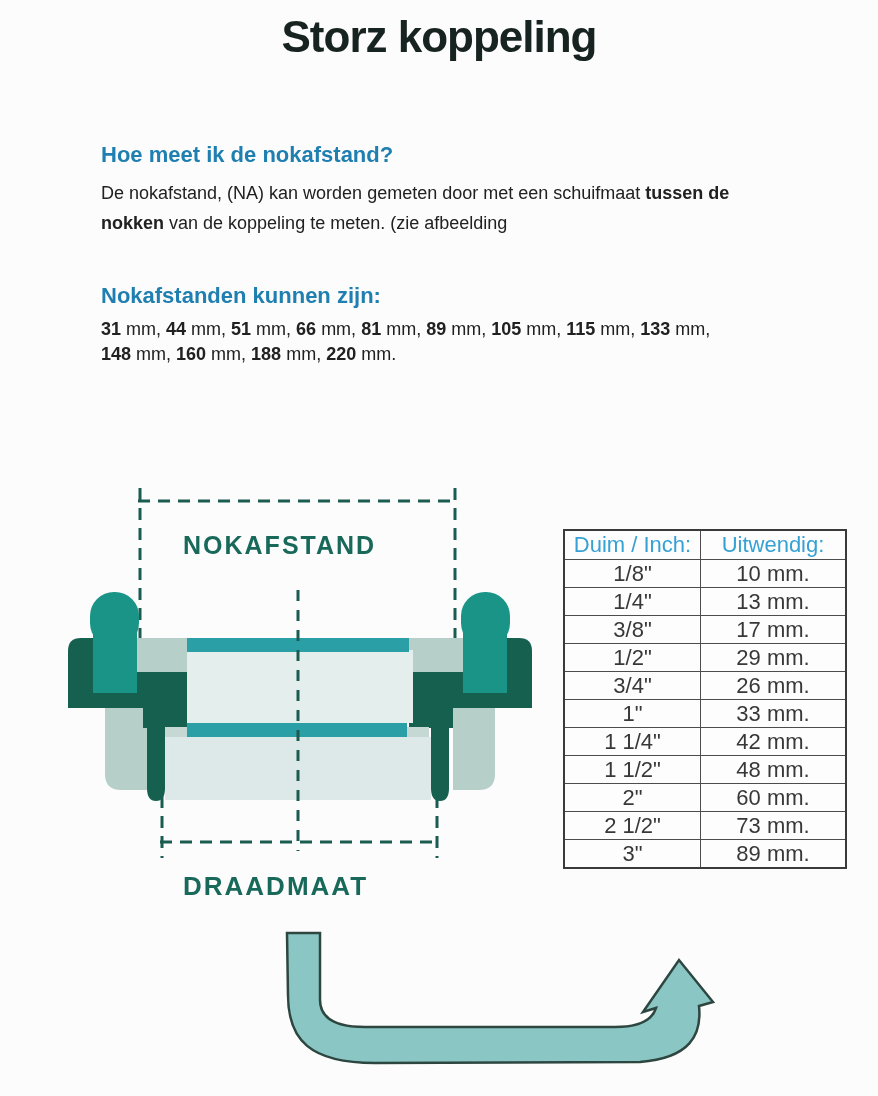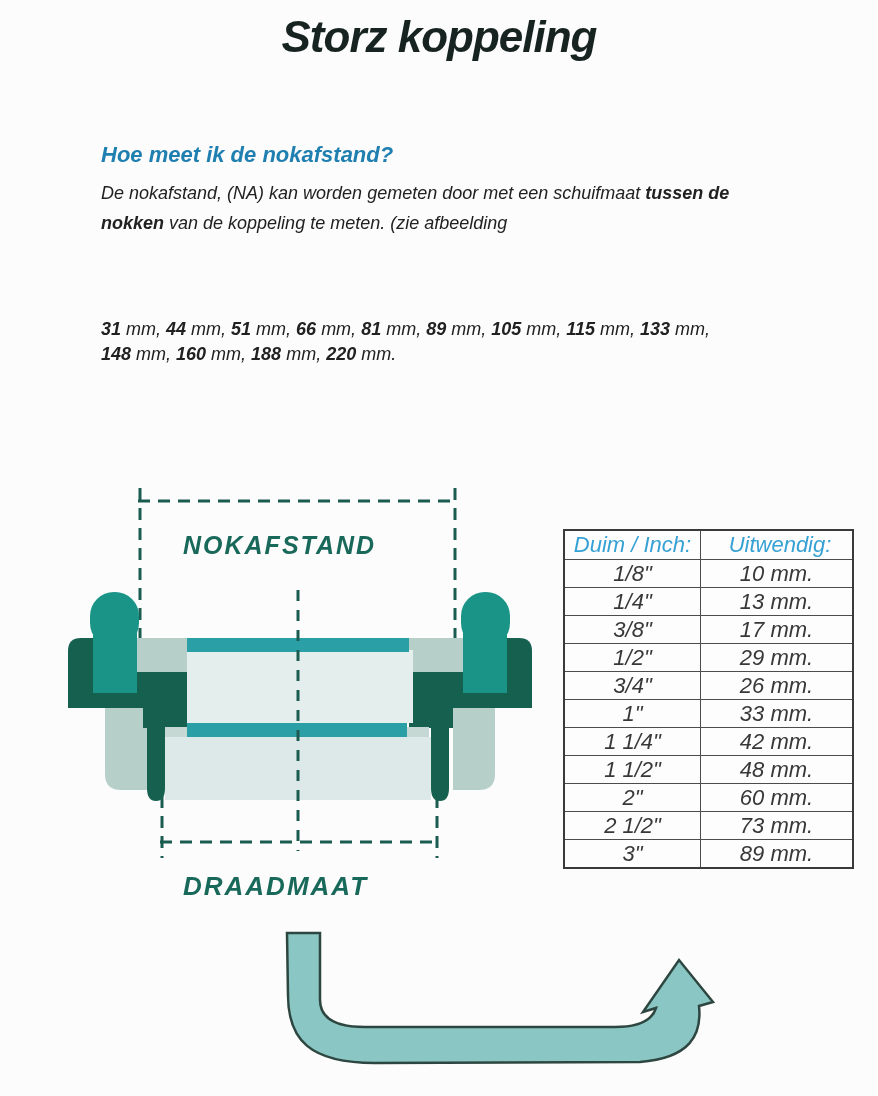--- a/index.html
+++ b/index.html
@@ -3,21 +3,20 @@
 <meta charset="utf-8">
 <style>
   html,body{margin:0;padding:0;background:#e8e8e8;}
   .page{
     position:relative;
     width:878px;height:1096px;
     background:#fcfcfc;
     overflow:hidden;
     font-family:"Liberation Sans", sans-serif;
     color:#222;
-    font-style:italic;
   }
   .page-title{
     position:absolute;top:12px;left:0;width:100%;
     text-align:center;
     font-size:44px;font-weight:bold;letter-spacing:-1px;
     color:#172320;margin:0;
   }
   .section-heading{
     position:absolute;left:101px;margin:0;
     font-size:22px;font-weight:bold;color:#1e7fb0;
@@ -52,38 +51,39 @@
   .size-table th,.size-table td{
     border:1.2px solid #4c4c4c;
     text-align:center;vertical-align:middle;
     padding:0;
     font-weight:normal;
   }
   .size-table th{
     height:28px;width:135px;
     font-size:22px;color:#35a1d4;
   }
-  .size-table th + th{width:144px;padding-left:7px;}
+  .size-table th + th{width:144px;}
   .size-table td{
     height:27px;
     font-size:22px;color:#383838;
   }
 
   .arrow-svg{position:absolute;left:268px;top:924px;}
 </style>
 </head>
 <body>
 
 <div class="page">
 
   <h1 class="page-title">Storz koppeling</h1>
 
   <h2 class="section-heading" id="heading-how">Hoe meet ik de nokafstand?</h2>
   <p class="body-text" id="how-body"><span>De nokafstand, (NA) kan worden gemeten door met een schuifmaat </span><span class="b">tussen de</span><br><span class="b">nokken</span><span> van de koppeling te meten. (zie afbeelding</span></p>
 
+  <h2 class="section-heading" id="heading-sizes">Nokafstanden kunnen zijn:</h2>
   <p class="body-text" id="sizes-list"><span class="b">31</span> mm, <span class="b">44</span> mm, <span class="b">51</span> mm, <span class="b">66</span> mm, <span class="b">81</span> mm, <span class="b">89</span> mm, <span class="b">105</span> mm, <span class="b">115</span> mm, <span class="b">133</span> mm, <br><span class="b">148</span> mm, <span class="b">160</span> mm, <span class="b">188</span> mm, <span class="b">220</span> mm.</p>
 
   <svg class="diagram-svg" width="480" height="400" viewBox="0 0 480 400">
 
     <g fill="none" stroke-width="3" stroke-dasharray="12 8">
       <line x1="80" y1="8" x2="80" y2="192" stroke="#1a5c50"></line>
       <line x1="395" y1="8" x2="395" y2="192" stroke="#1a5c50"></line>
       <line x1="78" y1="21" x2="397" y2="21" stroke="#1a5c50"></line>
     </g>
     <g fill="none" stroke-width="3" stroke-dasharray="12 8">

